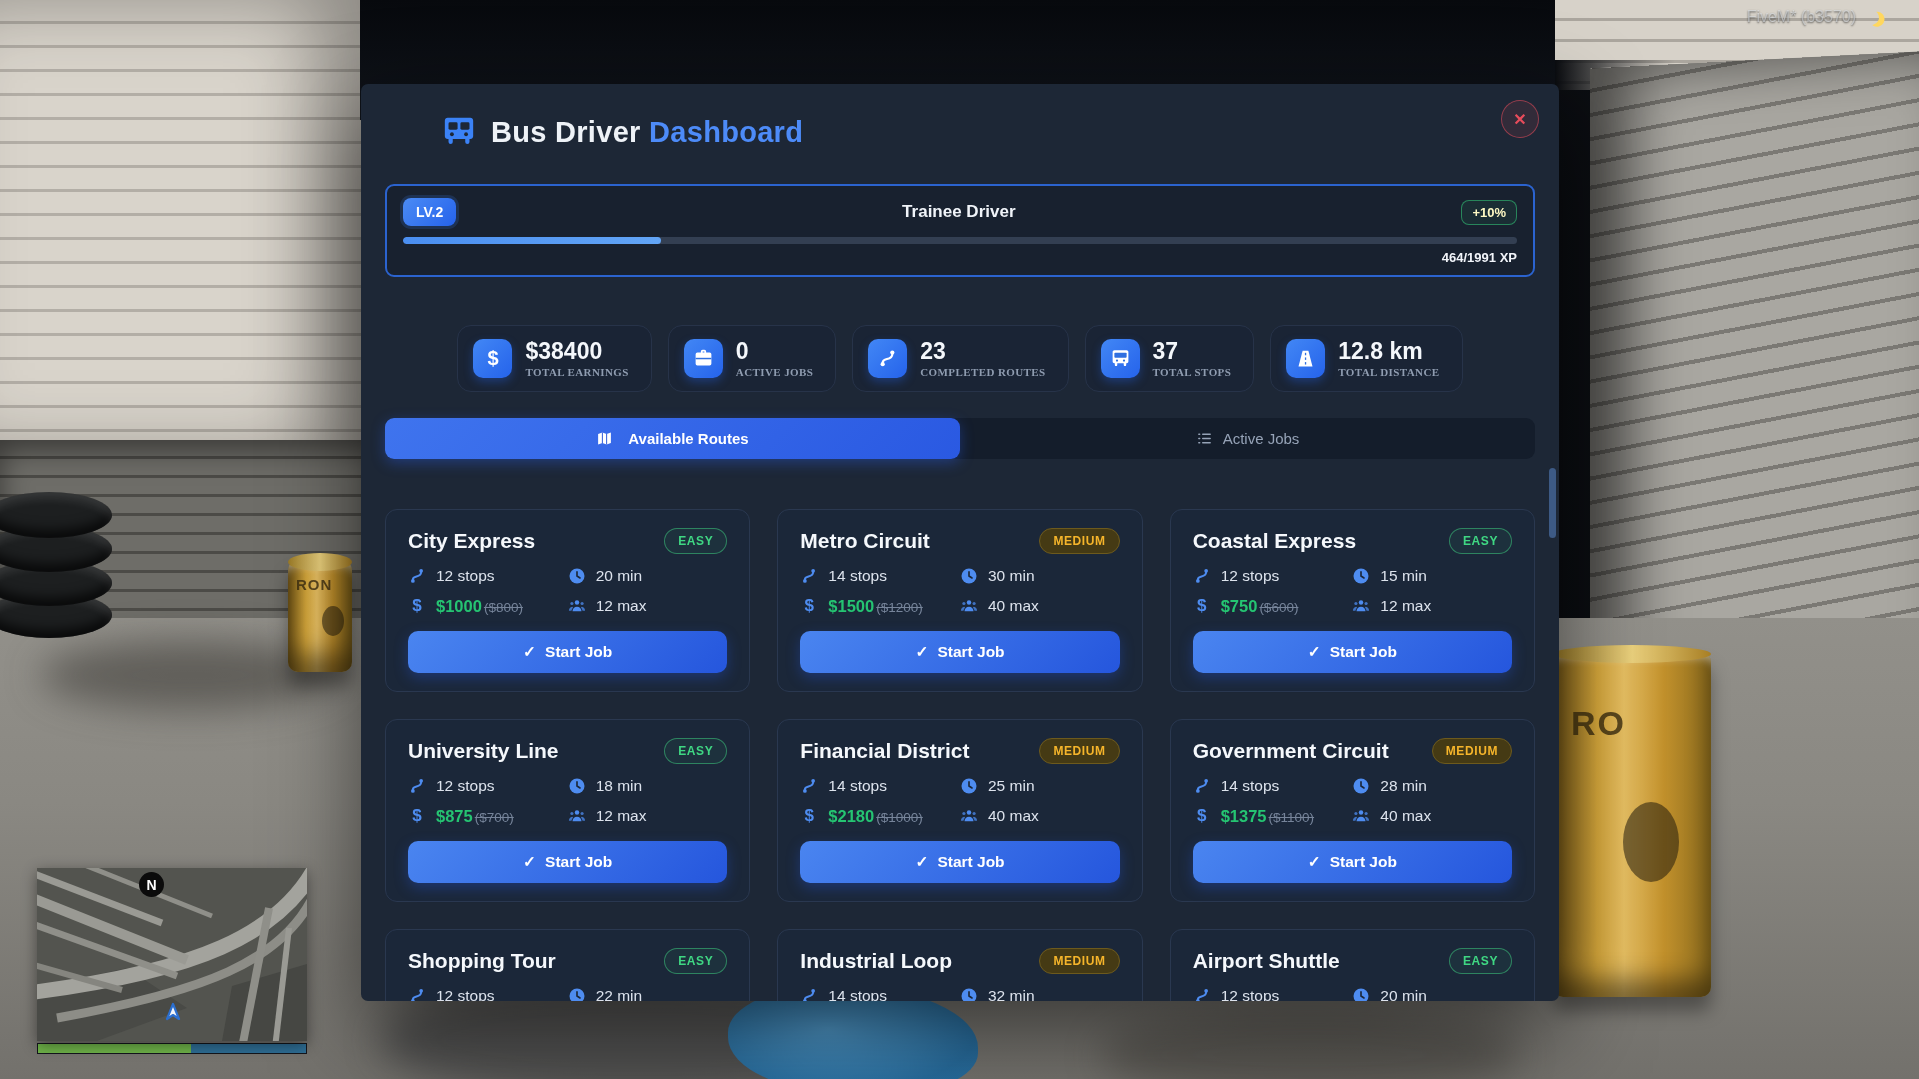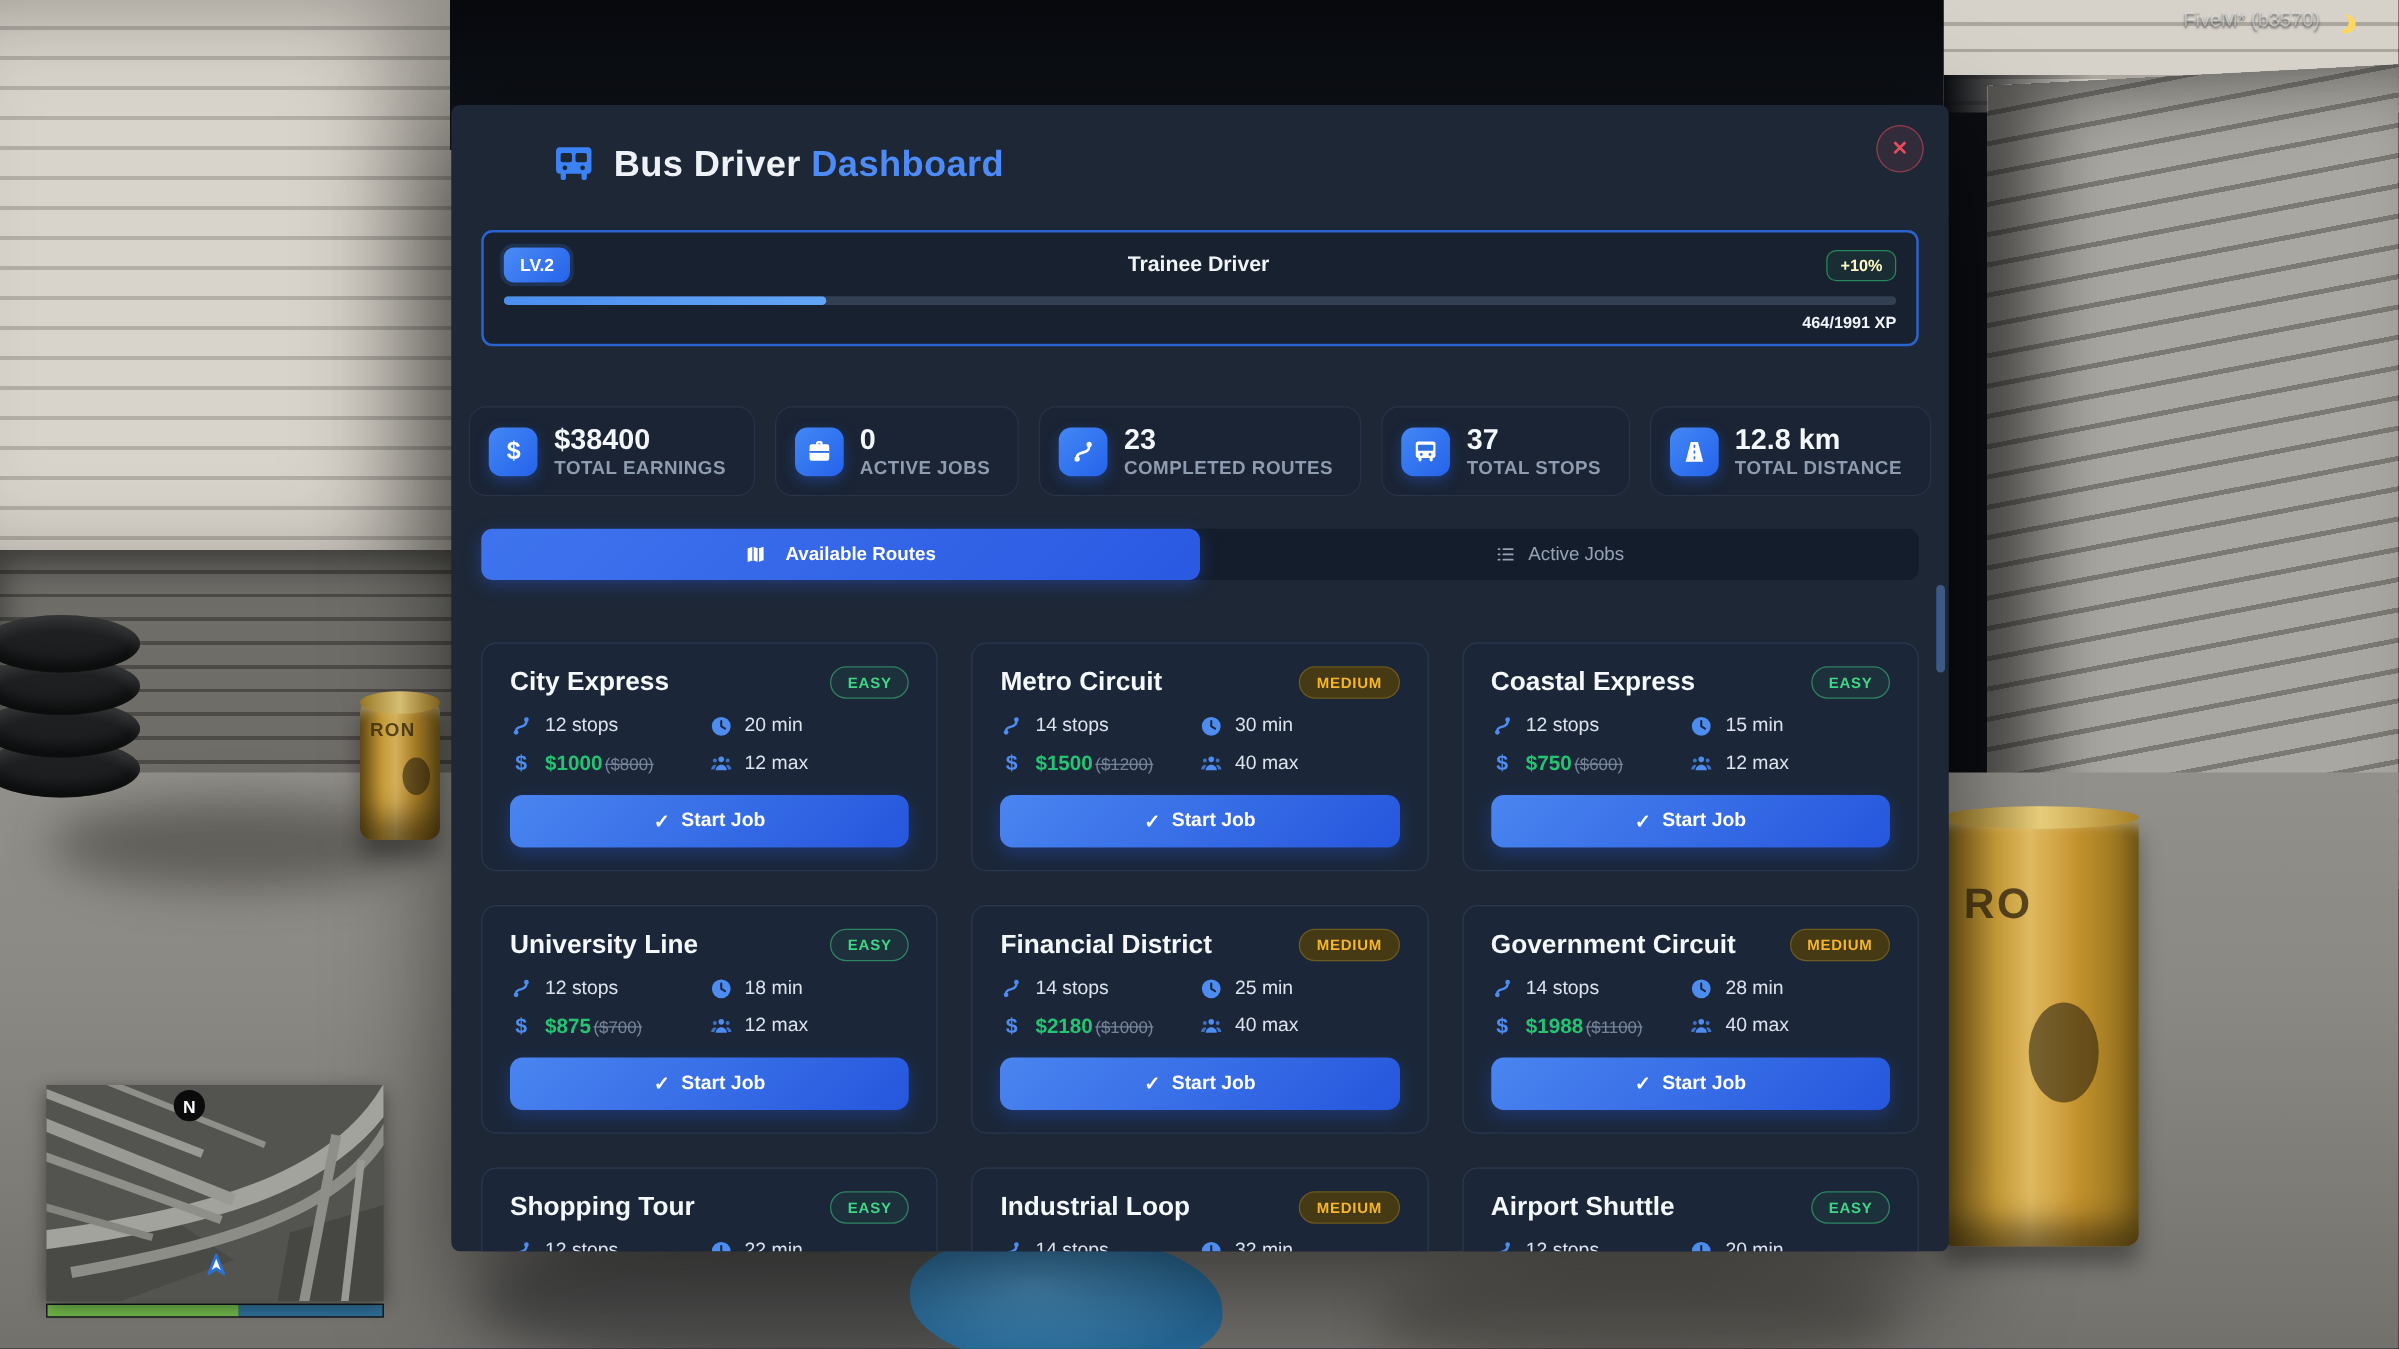--- a/index.html
+++ b/index.html
@@ -84,21 +84,21 @@
   
   .stats-row { display:flex; justify-content:center; gap:16px; margin-top:48px; }
   .stat-card { display:flex; align-items:center; gap:13px; background:#1a2435;
     border:1px solid #273349; border-radius:14px; padding:13px 22px 13px 15px; }
   .stat-tile { width:39px; height:39px; border-radius:10px; display:flex; align-items:center;
     justify-content:center; background:linear-gradient(135deg,#4287f5,#2563eb);
     color:#fff; box-shadow:0 4px 10px rgba(37,99,235,.35); }
   .stat-tile .glyph { font-size:20px; font-weight:bold; }
   .stat-tile svg { width:21px; height:21px; }
   .stat-value { color:#f4f7fb; font-size:23px; font-weight:bold; line-height:1.05; }
-  .stat-label { color:#8f9cb0; font-size:15px; font-weight:bold; letter-spacing:.4px; margin-top:3px; }
+  .stat-label { color:#8f9cb0; font-size:11px; font-weight:bold; letter-spacing:.4px; margin-top:3px;font-family:Liberation Serif, serif; }
 
   
   .tabs { display:flex; margin:26px 24px 0; background:#141d2b; border-radius:9px; height:41px; }
   .tab { flex:1; display:flex; align-items:center; justify-content:center; gap:10px;
     font-size:15px; border-radius:9px; cursor:pointer; color:#96a3b7; }
   .tab svg { width:17px; height:17px; }
   .tab.active { background:linear-gradient(135deg,#3f74ee,#2a59e2); color:#fff; font-weight:bold;
     box-shadow:0 4px 14px rgba(42,89,226,.4);gap:15px; }
 
   
@@ -518,21 +518,21 @@
             </div>
             <div class="detail">
               <svg class="ric" viewBox="0 0 24 24">
                 <circle cx="12" cy="12" r="10" fill="currentColor"></circle>
                 <path d="M12 6.5V12l4 2.6" stroke="#1b2739" stroke-width="2.2" fill="none" stroke-linecap="round"></path>
               </svg>
               <span>28 min</span>
             </div>
             <div class="detail">
               <span class="dollar-glyph">$</span>
-              <span><span class="pay">$1988</span><span class="base-pay">($1100)</span></span>
+              <span><span class="pay">$1375</span><span class="base-pay">($1100)</span></span>
             </div>
             <div class="detail">
               <svg class="ric" viewBox="0 0 24 24" fill="currentColor">
                 <circle cx="12" cy="7.3" r="3"></circle>
                 <path d="M6 19c0-3.3 2.7-6 6-6s6 2.7 6 6z"></path>
                 <circle cx="5.2" cy="8.6" r="2.1" opacity=".75"></circle>
                 <path d="M1.2 18.2c0-2.6 1.9-4.7 4.4-5.1l1.2 1A7.5 7.5 0 0 0 4.6 18.2z" opacity=".75"></path>
                 <circle cx="18.8" cy="8.6" r="2.1" opacity=".75"></circle>
                 <path d="M22.8 18.2c0-2.6-1.9-4.7-4.4-5.1l-1.2 1a7.5 7.5 0 0 1 2.2 4.1z" opacity=".75"></path>
               </svg>

